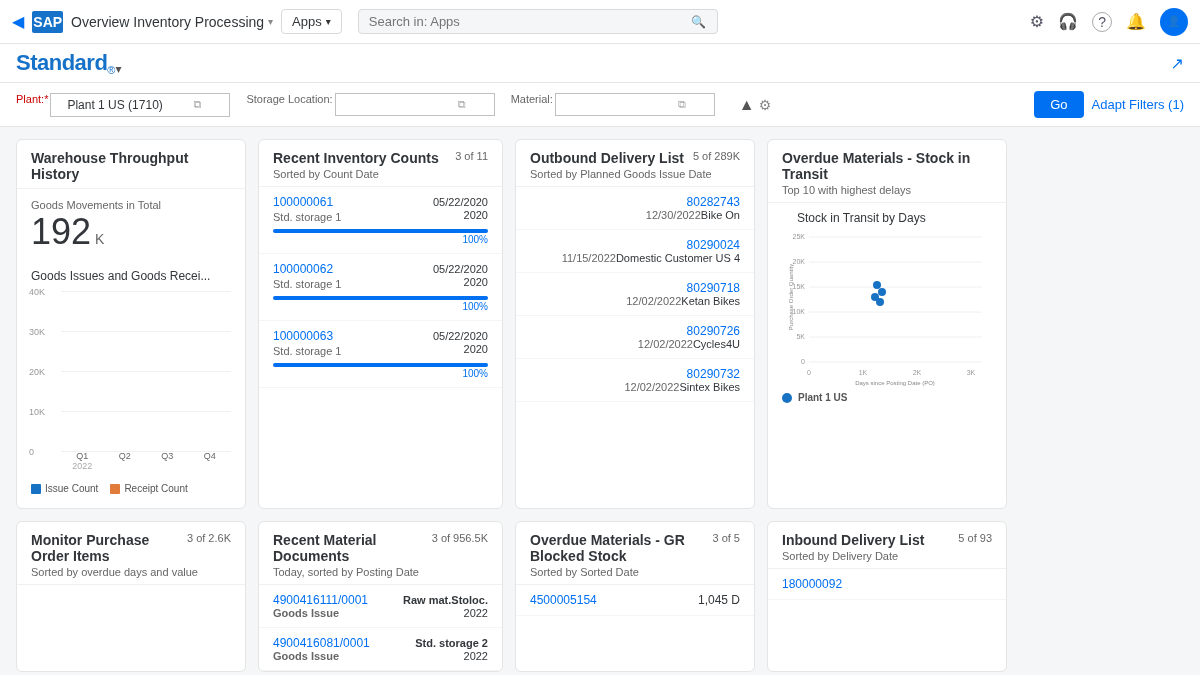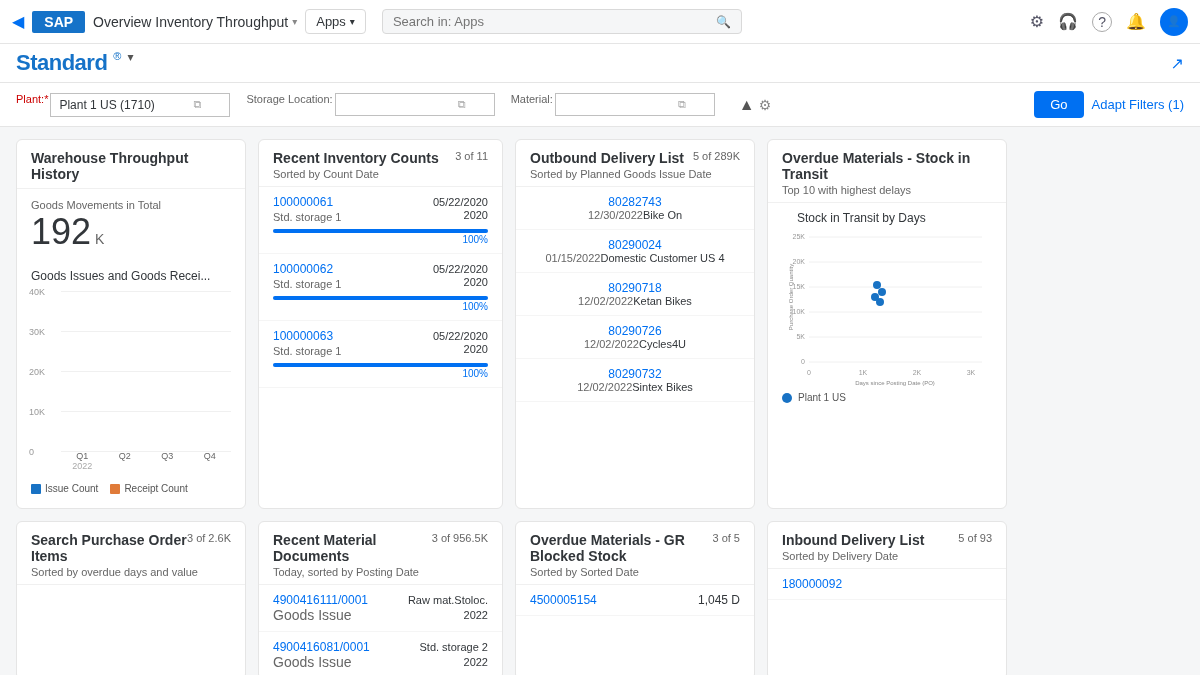--- a/index.html
+++ b/index.html
@@ -1,43 +1,43 @@
 <!DOCTYPE html>
 <html><head>
   <meta charset="utf-8">
   <style>
     * { box-sizing: border-box; margin: 0; padding: 0; }
     body { font-family: '72', Arial, sans-serif; background: #f5f6f7; font-size: 12px; color: #32363a; }
 
     
     .header { background: #fff; height: 44px; display: flex; align-items: center; padding: 0 12px; border-bottom: 1px solid #e5e5e5; gap: 8px; }
     .header-back { color: #0070f2; font-size: 16px; cursor: pointer; }
-    .sap-logo { background: #1572c8; color: white; font-weight: bold; font-size: 14px; padding: 3px 12px; border-radius: 2px; }
+    .sap-logo { background: #1572c8; color: white; font-weight: bold; font-size: 14px; padding: 3px 1px; border-radius: 2px; }
     .header-title { font-size: 14px; color: #32363a; font-weight: 500; display: flex; align-items: center; gap: 4px; cursor: pointer; }
     .header-search { display: flex; align-items: center; background: #f5f6f7; border: 1px solid #d9d9d9; border-radius: 4px; padding: 4px 10px; gap: 6px; flex: 1; max-width: 360px; margin-left: 8px; }
     .header-search-apps { background: #fff; border: 1px solid #d9d9d9; border-radius: 4px; padding: 4px 10px; display: flex; align-items: center; gap: 4px; cursor: pointer; font-size: 13px; }
     .header-search-input { border: none; background: transparent; outline: none; font-size: 13px; color: #666; flex: 1; }
     .header-icons { display: flex; align-items: center; gap: 14px; margin-left: auto; }
     .header-icon { font-size: 16px; color: #556; cursor: pointer; }
     .avatar { width: 28px; height: 28px; border-radius: 50%; background: #0070f2; display: flex; align-items: center; justify-content: center; color: white; font-size: 11px; cursor: pointer; }
 
     
     .sub-header { background: #fff; padding: 6px 16px; border-bottom: 1px solid #e5e5e5; display: flex; align-items: center; gap: 6px; }
-    .brand-logo { display: flex; align-items: flex-start; gap: 6px; }
+    .brand-logo { display: flex; align-items: flex-end; }
     .brand-text { color: #1572c8; font-size: 22px; font-weight: 700; letter-spacing: -0.5px; }
     .brand-reg { font-size: 11px; color: #1572c8; vertical-align: super; }
     .brand-chevron { font-size: 12px; color: #555; cursor: pointer; }
     .sub-header-right { margin-left: auto; font-size: 16px; color: #0070f2; cursor: pointer; }
 
     
     .filter-bar { background: #fff; padding: 8px 16px; border-bottom: 1px solid #e5e5e5; display: flex; align-items: center; gap: 16px; }
     .filter-field { display: flex; gap: 2px; }
     .filter-label { font-size: 11px; color: #666; }
     .filter-label span { color: #c00; }
-    .filter-input { border: 1px solid #c0c0c0; border-radius: 0; padding: 4px 28px 4px 8px; font-size: 12px; color: #32363a; min-width: 180px; position: relative; background: #fff; cursor: pointer; display: flex; align-items: center; justify-content: space-between; gap: 23px; }
+    .filter-input { border: 1px solid #c0c0c0; border-radius: 0; padding: 4px 28px 4px 16px; font-size: 12px; color: #32363a; min-width: 180px; position: relative; background: #fff; cursor: pointer; display: flex; align-items: center; justify-content: space-between; gap: 23px; }
     .filter-collapse { font-size: 16px; color: #555; cursor: pointer; display: flex; align-items: center; gap: 4px; margin-left: 8px; }
     .filter-actions { display: flex; align-items: center; gap: 8px; margin-left: auto; }
     .btn-go { background: #0070f2; color: white; border: none; border-radius: 4px; padding: 6px 16px; font-size: 13px; cursor: pointer; }
     .btn-adapt { background: transparent; color: #0070f2; border: none; font-size: 13px; cursor: pointer; }
 
     
     .main { padding: 12px 16px; display: flex; gap: 12px; flex-wrap: wrap; }
 
     
     .card { background: #fff; border-radius: 6px; border: 1px solid #e5e5e5; overflow: hidden; }
@@ -82,32 +82,32 @@
     .progress-bar { height: 4px; background: #e5e5e5; border-radius: 2px; margin-top: 4px; }
     .progress-fill { height: 4px; background: #0070f2; border-radius: 2px; }
     .progress-label { font-size: 10px; color: #0070f2; text-align: right; margin-top: 1px; }
 
     
     .card-outbound { width: 240px; }
     .delivery-item { padding: 8px 14px; border-bottom: 1px solid #f5f5f5; }
     .delivery-id { font-size: 12px; color: #0070f2; cursor: pointer; }
     .delivery-date { font-size: 11px; color: #666; }
     .delivery-name { font-size: 11px; color: #32363a; text-align: right; }
-    .delivery-row { display: flex; justify-content: center; align-items: center; }
+    .delivery-row { display: flex; justify-content: flex-end; align-items: center; }
 
     
     .card-overdue-transit { width: 240px; }
 
     
     .card-material-docs { width: 245px; }
     .mat-item { padding: 8px 14px; border-bottom: 1px solid #f5f5f5; }
     .mat-row { display: flex; justify-content: space-between; align-items: center; }
     .mat-id { font-size: 12px; color: #0070f2; cursor: pointer; }
-    .mat-type { font-size: 11px; color: #32363a; text-align: right; font-weight: 400; }
-    .mat-sub { font-size: 14px; color: #666; }
+    .mat-type { font-size: 11px; color: #32363a; text-align: right; font-weight: 700; }
+    .mat-sub { font-size: 11px; color: #666; font-weight: bold; }
     .mat-year { font-size: 11px; color: #32363a; }
 
     
     .card-overdue-gr { width: 240px; }
     .gr-item { padding: 8px 14px; border-bottom: 1px solid #f5f5f5; }
     .gr-row { display: flex; justify-content: space-between; }
     .gr-id { font-size: 12px; color: #0070f2; cursor: pointer; }
     .gr-val { font-size: 12px; color: #32363a; }
 
     
@@ -125,21 +125,21 @@
 
     .monitor-content { padding: 8px 14px; }
   </style>
 </head>
 <body>
 
 <div class="header">
   <span class="header-back">◀</span>
   <span class="sap-logo">SAP</span>
   <span class="header-title">
-    <span>Overview Inventory Throughput</span>
+    <span>Overview Inventory Processing</span>
     <span style="font-size:10px;color:#888;">▾</span>
   </span>
   <div class="header-search-apps">
     <span>Apps</span>
     <span style="font-size:10px;">▾</span>
   </div>
   <div class="header-search">
     <input class="header-search-input" placeholder="Search in: Apps" style="">
     <span style="color:#888;cursor:pointer;">🔍</span>
   </div>
@@ -346,21 +346,21 @@
           <div class="delivery-row">
             <span class="delivery-date">12/30/2022</span>
             <span class="delivery-name">Bike On</span>
           </div>
         </div>
         <div class="delivery-item">
           <div class="delivery-row">
             <span class="delivery-id">80290024</span>
           </div>
           <div class="delivery-row">
-            <span class="delivery-date">01/15/2022</span>
+            <span class="delivery-date">11/15/2022</span>
             <span class="delivery-name">Domestic Customer US 4</span>
           </div>
         </div>
         <div class="delivery-item">
           <div class="delivery-row">
             <span class="delivery-id">80290718</span>
           </div>
           <div class="delivery-row">
             <span class="delivery-date">12/02/2022</span>
             <span class="delivery-name">Ketan Bikes</span>
@@ -421,35 +421,35 @@
           <text x="108" y="158" font-size="6" fill="#888" text-anchor="middle">Days since Posting Date (PO)</text>
 
           <text x="-70" y="6" font-size="6" fill="#888" text-anchor="middle" transform="rotate(-90)">Purchase Order Quantity</text>
 
           <circle cx="90" cy="58" r="4" fill="#1872c4"></circle>
           <circle cx="95" cy="65" r="4" fill="#1872c4"></circle>
           <circle cx="88" cy="70" r="4" fill="#1872c4"></circle>
           <circle cx="93" cy="75" r="4" fill="#1872c4"></circle>
         </svg>
         
-        <div style="display:flex;align-items:center;gap:6px;font-size:10px;color:#555;margin-top:2px;">
+        <div style="display:flex;align-items:center;gap:6px;font-size:10px;color:#555;margin-top:2px;font-weight:bold;">
           <div style="width:10px;height:10px;background:#1872c4;border-radius:50%;"></div>
           <span>Plant 1 US</span>
         </div>
       </div>
     </div>
 
   </div>
 
   <div class="row2">
 
     <div class="card card-monitor-po">
       <div class="card-header">
         <span class="card-count">3 of 2.6K</span>
-        <div class="card-title">Search Purchase Order Items</div>
+        <div class="card-title">Monitor Purchase Order Items</div>
         <div class="card-subtitle">Sorted by overdue days and value</div>
       </div>
       <div class="monitor-content">
       </div>
     </div>
 
     <div class="card card-material-docs">
       <div class="card-header">
         <span class="card-count">3 of 956.5K</span>
         <div class="card-title">Recent Material Documents</div>

